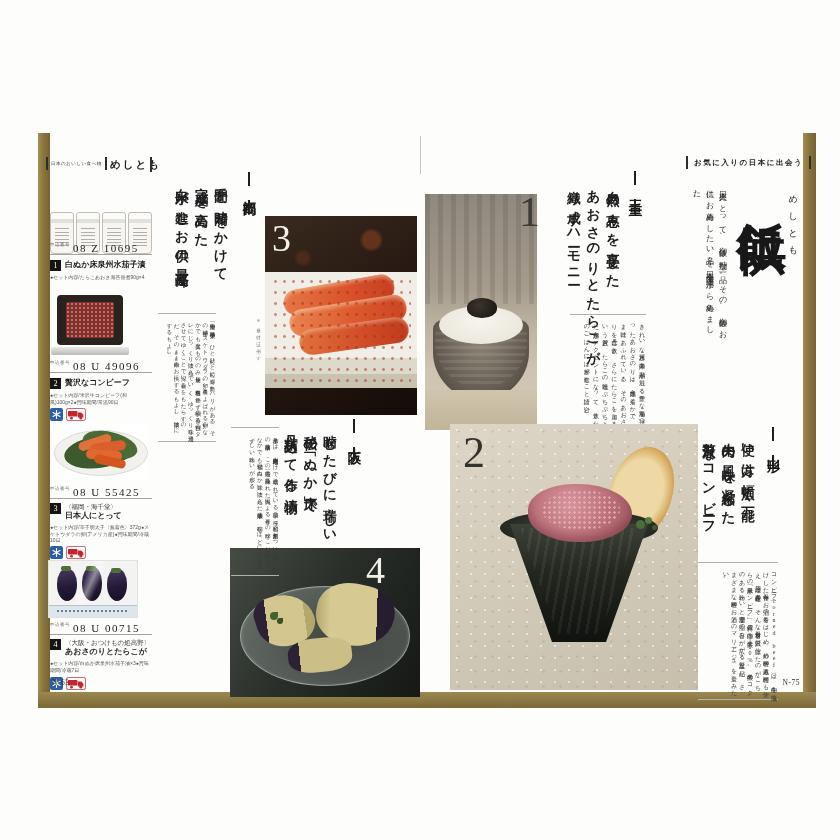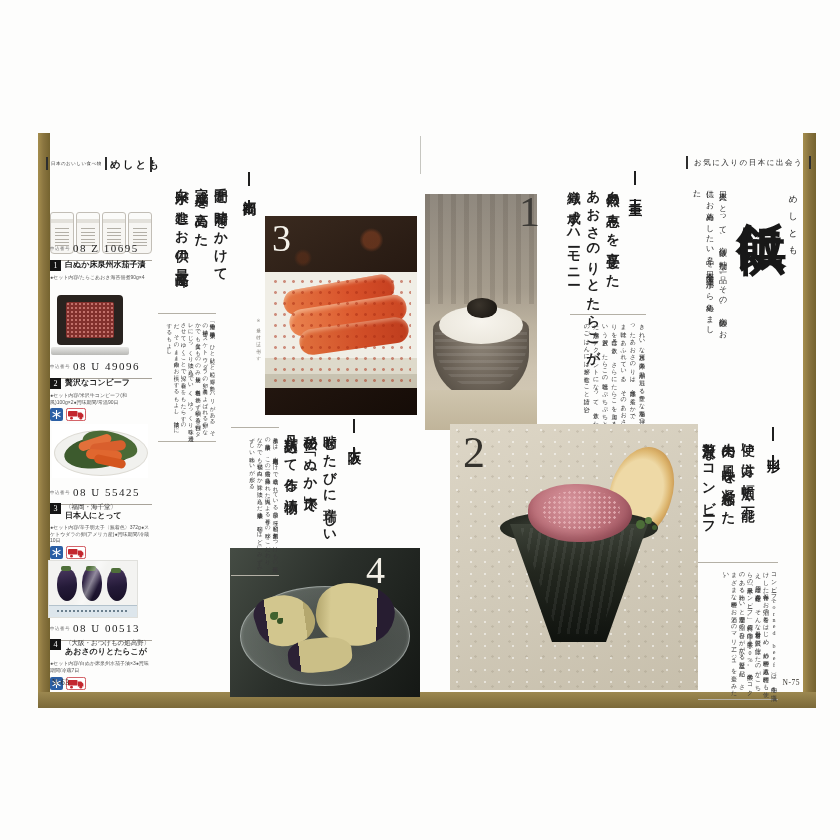--- a/index.html
+++ b/index.html
@@ -23,24 +23,24 @@
   .rtxt{writing-mode:vertical-rl;text-orientation:upright;font-family:"Liberation Serif","DejaVu Serif",serif;
         font-size:13.5px;font-weight:700;letter-spacing:3px;color:#151515;}
   .pnum{position:absolute;font-family:"Liberation Serif","DejaVu Serif",serif;font-weight:400;z-index:6;line-height:1;}
   .photo{position:absolute;overflow:hidden;}
   
   .hbar{width:2px;height:13px;background:#2e2e2e;}
   .hdr-left{position:absolute;display:flex;align-items:center;gap:3px;}
   .hdr-series{font-size:4.5px;letter-spacing:.5px;color:#333;}
   .hdr-cat{position:absolute;font-weight:700;font-size:10.5px;letter-spacing:2px;color:#1a1a1a;}
   .hdr-right{position:absolute;display:flex;align-items:center;gap:6px;}
-  .hdr-tag{font-size:7.5px;font-weight:400;letter-spacing:1.5px;color:#222;white-space:nowrap;}
+  .hdr-tag{font-size:7.5px;font-weight:700;letter-spacing:1.5px;color:#222;white-space:nowrap;}
   
-  .prod-code{position:absolute;width:102px;display:flex;align-items:center;gap:3px;
-             border-bottom:1px solid #a8a39a;padding-bottom:6px;}
+  .prod-code{position:absolute;width:102px;display:flex;align-items:flex-start;gap:3px;
+             border-bottom:1px solid #a8a39a;padding-bottom:0;}
   .code-label{font-size:4.5px;color:#777;letter-spacing:.5px;}
   .code-val{font-family:"Liberation Serif","DejaVu Serif",serif;font-size:11px;letter-spacing:1.5px;color:#1d1d1d;}
   .prod-name{position:absolute;display:flex;gap:4px;align-items:flex-start;width:102px;}
   .numsq{flex:0 0 auto;width:11px;height:11px;background:#141414;color:#fff;text-align:center;
          font-family:"Liberation Serif","DejaVu Serif",serif;font-size:8px;line-height:11px;}
   .pname-main{font-size:8px;font-weight:700;color:#1c1c1c;line-height:9.5px;}
   .pname-sub{font-size:6.5px;color:#333;line-height:8px;}
   .prod-spec{position:absolute;width:102px;font-size:5px;line-height:6.5px;color:#555;}
   .prod-icons{position:absolute;display:flex;gap:3px;align-items:center;}
   .pageno{position:absolute;font-family:"Liberation Serif","DejaVu Serif",serif;font-size:7.5px;
@@ -266,21 +266,21 @@
     <div class="abs" style="left:33px;top:6px;width:20px;height:34px;border-radius:45% 45% 50% 50%;background:linear-gradient(170deg,#4a3860 0%,#241a38 55%,#171026 100%);"></div>
     <div class="abs" style="left:58px;top:8px;width:20px;height:32px;border-radius:45% 45% 50% 50%;background:linear-gradient(170deg,#4a3860 0%,#241a38 55%,#171026 100%);"></div>
     <div class="abs" style="left:12px;top:5px;width:10px;height:5px;background:#4f6f3a;border-radius:2px;box-shadow:25px 0 0 #4f6f3a,50px 2px 0 #4f6f3a;"></div>
     <div class="abs" style="left:0;bottom:0;width:88px;height:11px;background:#dde6ec;border-top:1px solid #b3c2cc;">
       <div class="abs" style="left:8px;top:4px;width:70px;height:2px;background:repeating-linear-gradient(90deg,#6b7f8d 0 2px,transparent 2px 4px);"></div>
     </div>
     <div class="abs" style="left:0;top:0;width:88px;height:44px;background:linear-gradient(115deg,transparent 40%,rgba(255,255,255,.45) 48%,transparent 56%);"></div>
   </div>
   <div class="prod-code" style="left:50px;top:622px;">
     <span class="code-label">申込番号</span>
-    <span class="code-val">08 U 00513</span>
+    <span class="code-val">08 U 00715</span>
   </div>
   <div class="prod-name" style="left:50px;top:639px;">
     <span class="numsq">4</span>
     <span>
       <div class="pname-sub">〈大阪・おつけもの処高野〉</div>
       <div class="pname-main">あおさのりとたらこが</div>
     </span>
   </div>
   <div class="prod-spec" style="left:50px;top:660px;">●セット内容/白ぬか床泉州水茄子漬×3●賞味期間/冷蔵7日</div>
   <div class="prod-icons" style="left:50px;top:676px;">

